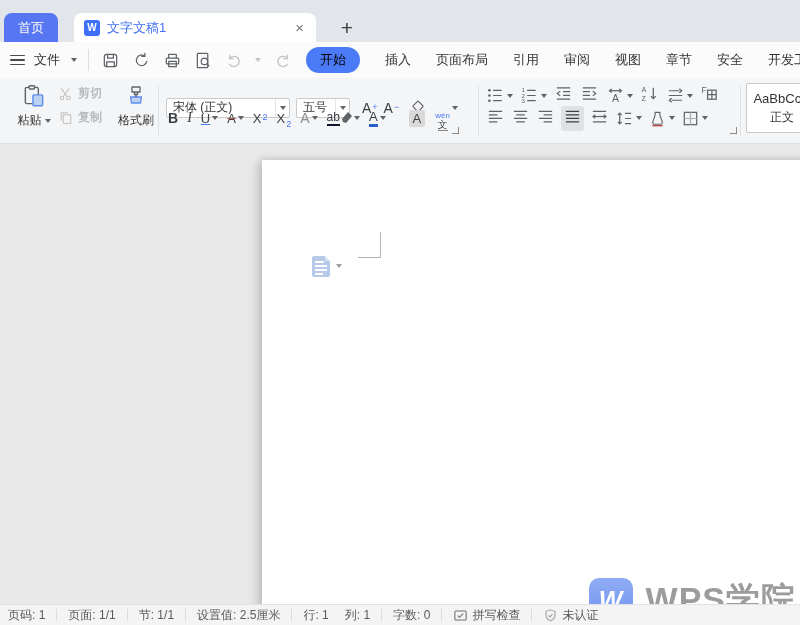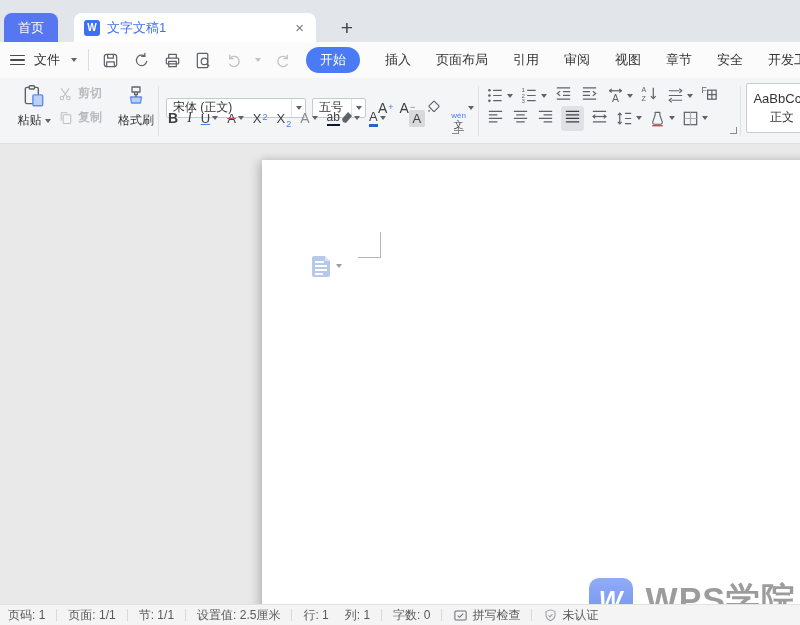--- a/index.html
+++ b/index.html
@@ -24,21 +24,21 @@
   .menurow { position:absolute; left:0; top:42px; width:800px; height:36px; background:#fbfbfc; }
   .qat { position:absolute; left:10px; top:0; height:36px; display:flex; align-items:center; gap:11px; }
   .burger { display:flex; flex-direction:column; gap:3px; }
   .burger i { display:block; width:15px; height:1.6px; background:#4a4a4a; border-radius:1px; }
   .filelbl { font-size:13px; color:#333; margin-left:-2px; }
   .caret { width:0; height:0; border-left:3.5px solid transparent; border-right:3.5px solid transparent; border-top:4px solid #5f6368; display:inline-block; }
   .caret.dis { border-top-color:#c3c3c3; }
   .vsep { width:1px; height:22px; background:#dcdee1; }
   .qicon { width:20px; height:20px; display:flex; align-items:center; justify-content:center; }
   .menutabs { position:absolute; left:306px; top:0; height:36px; display:flex; align-items:center; gap:25px; font-size:13px; color:#333; white-space:nowrap; }
-  .pill { background:#4a7af5; color:#ffffff; border-radius:13px; padding:4px 14px; font-size:13px; }
+  .pill { background:#4a7af5; color:#000000; border-radius:13px; padding:4px 14px; font-size:13px; }
 
   
   .ribbon { position:absolute; left:0; top:78px; width:800px; height:66px; background:#f4f5f7; border-bottom:1px solid #dcdee0; overflow:hidden; }
   .rb-lbl { font-size:12px; color:#333; white-space:nowrap; }
   .rb-lbl.dis { color:#b9bcbf; }
   .paste { position:absolute; left:12px; top:4px; width:44px; text-align:center; }
   .paste .big { height:28px; display:flex; align-items:center; justify-content:center; }
   .paste .cap { display:flex; align-items:center; justify-content:center; gap:3px; margin-top:2px; }
   .cutcopy { position:absolute; left:58px; top:7px; display:flex; flex-direction:column; gap:7px; }
   .cc-row { display:flex; align-items:center; gap:4px;font-weight:bold; }
@@ -223,21 +223,21 @@
           <path d="M6.5 13h11l-1 6h-9z" fill="#bcd0f3" stroke="#5b8def"></path>
             <path d="M12 10.5v2.5"></path>
         </svg>
       </div>
       <div class="cap"><span class="rb-lbl">格式刷</span></div>
     </div>
 
     <div class="rdiv" style="left:158px"></div>
 
     <div class="fontrow1">
-      <div class="combo" style="width:140px">
+      <div class="combo" style="width:124px">
         <span class="cv">宋体 (正文)</span>
         <span class="cc">
             <span class="caret"></span>
           </span>
       </div>
       <div class="combo" style="width:54px">
         <span class="cv">五号</span>
         <span class="cc">
             <span class="caret"></span>
           </span>

